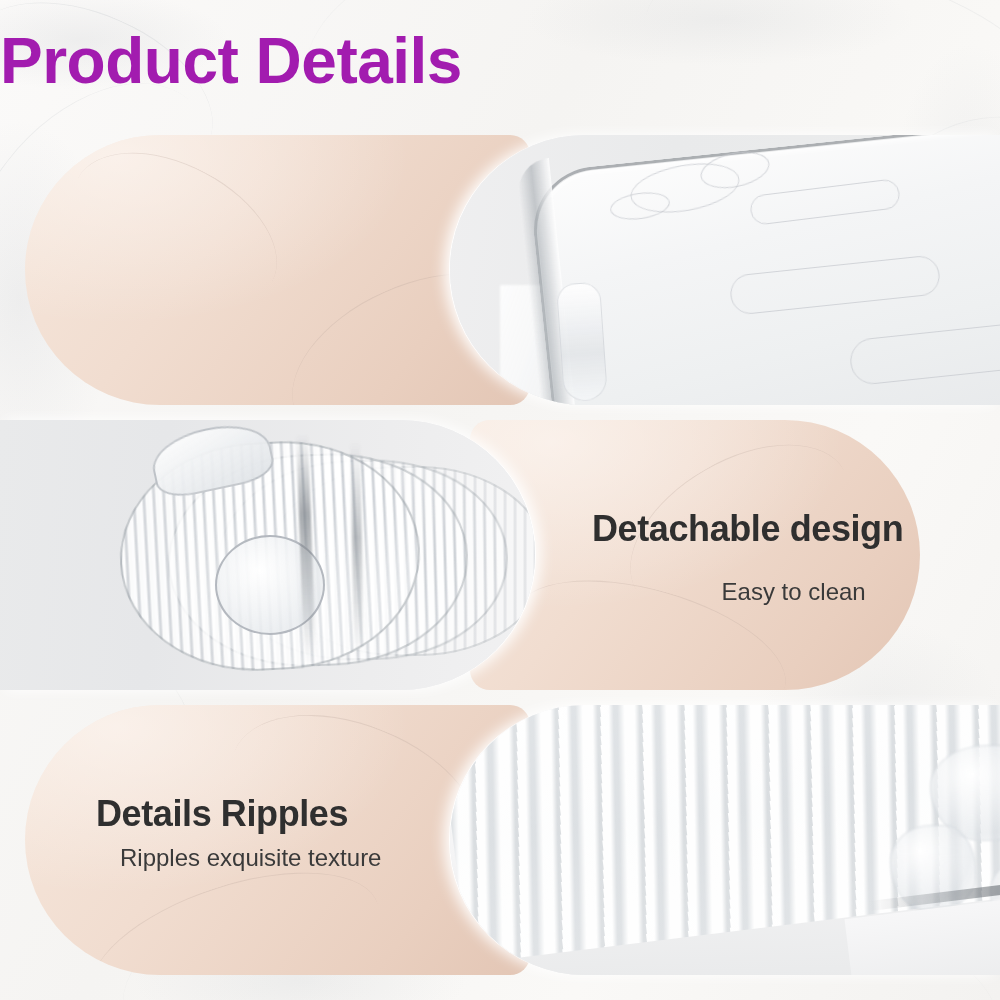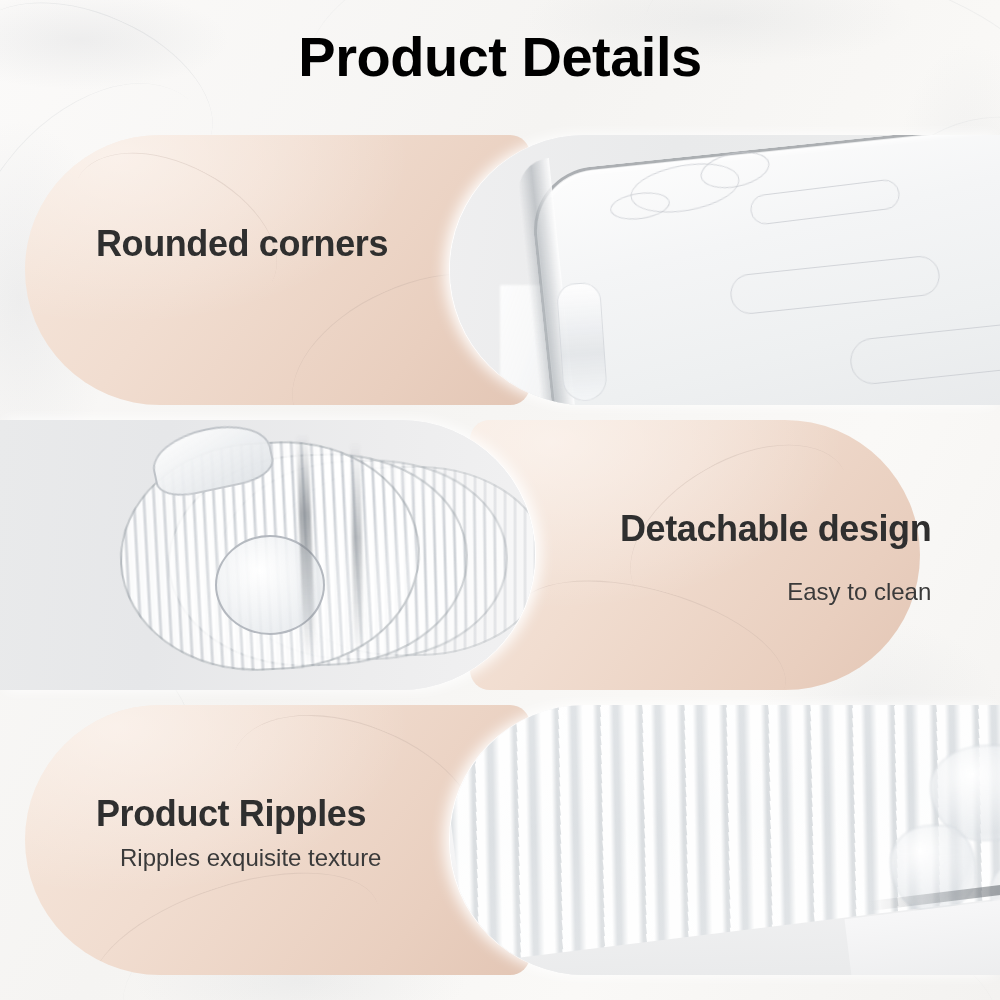--- a/index.html
+++ b/index.html
@@ -46,25 +46,24 @@
   .v6 { left: 560px; top: 900px; width: 440px; height: 200px; transform: rotate(8deg);  opacity: .38; }
   .v7 { left: -60px; top: 620px; width: 220px; height: 300px; transform: rotate(62deg); opacity: .35; }
   .v8 { left: 300px; top: -50px; width: 300px; height: 160px; transform: rotate(-20deg); opacity: .30; }
 
   
   .page-title {
     position: absolute;
     top: 28px;
     left: 0;
     width: 1000px;
-    text-align: center;
-    font-size: 56px;
+    font-size: 64px;
     font-weight: bold;
     letter-spacing: -0.5px;
-    color: #000000;
+    color: #a21caf;
     line-height: 1.05;
     z-index: 6;
   }
 
   
   .feature-row {
     position: absolute;
     left: 0;
     width: 1000px;
     height: 270px;
@@ -124,21 +123,21 @@
   .row-right .photo-panel {
     left: 0;
     width: 535px;
     border-radius: 0 150px 150px 0;
     box-shadow: 6px 0 14px rgba(255,255,255,0.95), 1px 0 0 rgba(255,255,255,0.9);
   }
 
   
   .text-block { position: absolute; z-index: 5; }
   .row-left  .text-block { left: 96px; top: 88px; text-align: left; }
-  .row-right .text-block { left: 620px; top: 88px; text-align: right; }
+  .row-right .text-block { left: 592px; top: 88px; text-align: center; }
 
   .feature-title {
     font-size: 36px;
     font-weight: bold;
     color: #2f2f2f;
     letter-spacing: -0.4px;
     line-height: 1.18;
     white-space: nowrap;
   }
   .feature-sub {
@@ -345,21 +344,20 @@
       <div class="glass1-emboss e1"></div>
       <div class="glass1-emboss e2"></div>
       <div class="glass1-emboss e3"></div>
       <div class="glass1-emboss e4"></div>
       <div class="glass1-emboss e5"></div>
       <div class="glass1-emboss e6"></div>
     </div>
   </div>
 
   <div class="text-block">
-    <div class="feature-title">Rounded corners</div>
   </div>
 
 </section>
 
 <section class="feature-row row-right" id="row-2">
 
   <div class="text-panel">
     <div class="pink-fill"></div>
     <div class="pink-vein" style="left:150px;top:40px;width:240px;height:140px;transform:rotate(-30deg);"></div>
     <div class="pink-vein" style="left:40px;top:170px;width:280px;height:120px;transform:rotate(16deg);"></div>
@@ -404,17 +402,17 @@
       <div class="ripple-blob rb5"></div>
 
       <div class="ripple-blob rb7"></div>
       <div class="ripple-base"></div>
       <div class="ripple-rim"></div>
 
     </div>
   </div>
 
   <div class="text-block">
-    <div class="feature-title">Product Ripples</div>
+    <div class="feature-title">Details Ripples</div>
     <div class="feature-sub">Ripples exquisite texture</div>
   </div>
 
 </section>
 
 </body></html>

